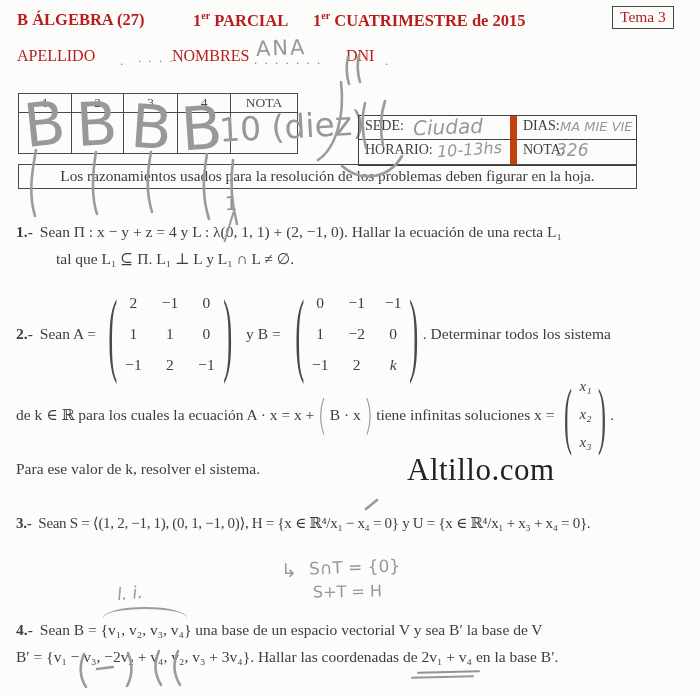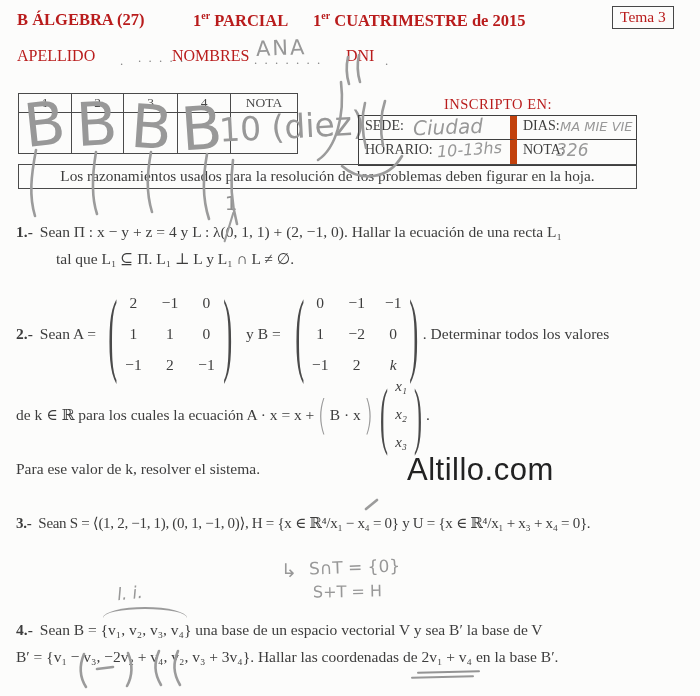--- a/index.html
+++ b/index.html
@@ -60,21 +60,21 @@
   
   .obrace{position:relative;display:inline-block;}
   .obrace::before{content:"";position:absolute;left:2px;right:4px;top:-9px;height:9px;
     border-top:2px solid #9b9b9b;border-radius:50% 50% 0 0 / 100% 100% 0 0;}
   
   .dul{position:relative;display:inline-block;}
   .dul::before{content:"";position:absolute;left:-4px;right:-8px;bottom:-3px;height:2px;
     background:#939393;transform:rotate(-1.4deg);border-radius:2px;}
   .dul::after{content:"";position:absolute;left:-10px;right:-2px;bottom:-8px;height:2px;
     background:#979797;transform:rotate(-1.2deg);border-radius:2px;}
-  .watermark{font-family:Liberation Sans, sans-serif;font-size:31px;
+  .watermark{font-family:Liberation Serif, serif;font-size:31px;
     color:#222;letter-spacing:0.5px;}
   .strokes{position:absolute;left:0;top:0;pointer-events:none;}
   .dotted{color:#8a8a8a;font-size:13px;letter-spacing:2px;}
 </style>
 </head>
 <body>
 
 <div class="page">
 
   <span class="abs printed b" style="left:17px;top:10px;font-size:16.5px;">B  ÁLGEBRA (27)</span>
@@ -103,21 +103,20 @@
     <div class="gcell bot"></div>
     <div class="gcell bot last"></div>
   </div>
 
   <span class="hw hwB" style="left:24px;top:94px;transform:rotate(-6deg);">B</span>
   <span class="hw hwB" style="left:76px;top:94px;transform:rotate(-3deg);">B</span>
   <span class="hw hwB" style="left:131px;top:97px;transform:rotate(4deg);">B</span>
   <span class="hw hwB" style="left:181px;top:98px;transform:rotate(-4deg);">B</span>
   <span class="hw" style="left:219px;top:110px;font-size:33px;transform:rotate(-3deg);white-space:nowrap;">10 (diez)</span>
 
-  <span class="abs printed" style="left:430px;top:96px;width:136px;text-align:center;font-size:14.5px;letter-spacing:0.5px;">INSCRIPTO EN:</span>
   <div class="ibox">
     <div class="icell"><span>SEDE:</span></div>
     <div class="icell last"><span>DIAS:</span></div>
     <div class="icell bot"><span>HORARIO:</span></div>
     <div class="icell bot last"><span>NOTA:</span></div>
   </div>
   <span class="hw" style="left:413px;top:117px;font-size:20px;font-style:italic;transform:rotate(-2deg);">Ciudad</span>
   <span class="hw" style="left:560px;top:120px;font-size:13px;font-style:italic;white-space:nowrap;">MA MIE VIE</span>
   <span class="hw" style="left:437px;top:142px;font-size:16px;font-style:italic;transform:rotate(-4deg);">10-13hs</span>
   <span class="hw" style="left:556px;top:142px;font-size:17px;font-style:italic;">326</span>
@@ -158,28 +157,29 @@
           <span>−1</span>
         <span>1</span>
           <span>−2</span>
           <span>0</span>
         <span>−1</span>
           <span>2</span>
           <span style="font-style:italic">k</span>
       </span>
       <span class="bigp">)</span>
     </span>
-    <span>.  Determinar todos los valores</span>
+    <span>.  Determinar todos los sistema</span>
   </div>
 
   <div class="abs nowrap" style="left:16px;top:378px;width:682px;display:flex;align-items:center;font-size:15.5px;">
     <span>de k ∈ ℝ para los cuales la ecuación A · x = x +</span>
     <span class="hwparen">(</span>
     <span>B · x</span>
     <span class="hwparen">)</span>
+    <span style="margin-right:6px;">tiene infinitas soluciones x =</span>
     <span class="matrix">
       <span class="bigp vec">(</span>
       <span class="vgrid">
         <span>x₁</span>
         <span>x₂</span>
         <span>x₃</span>
       </span>
       <span class="bigp vec">)</span>
     </span>
     <span>.</span>

